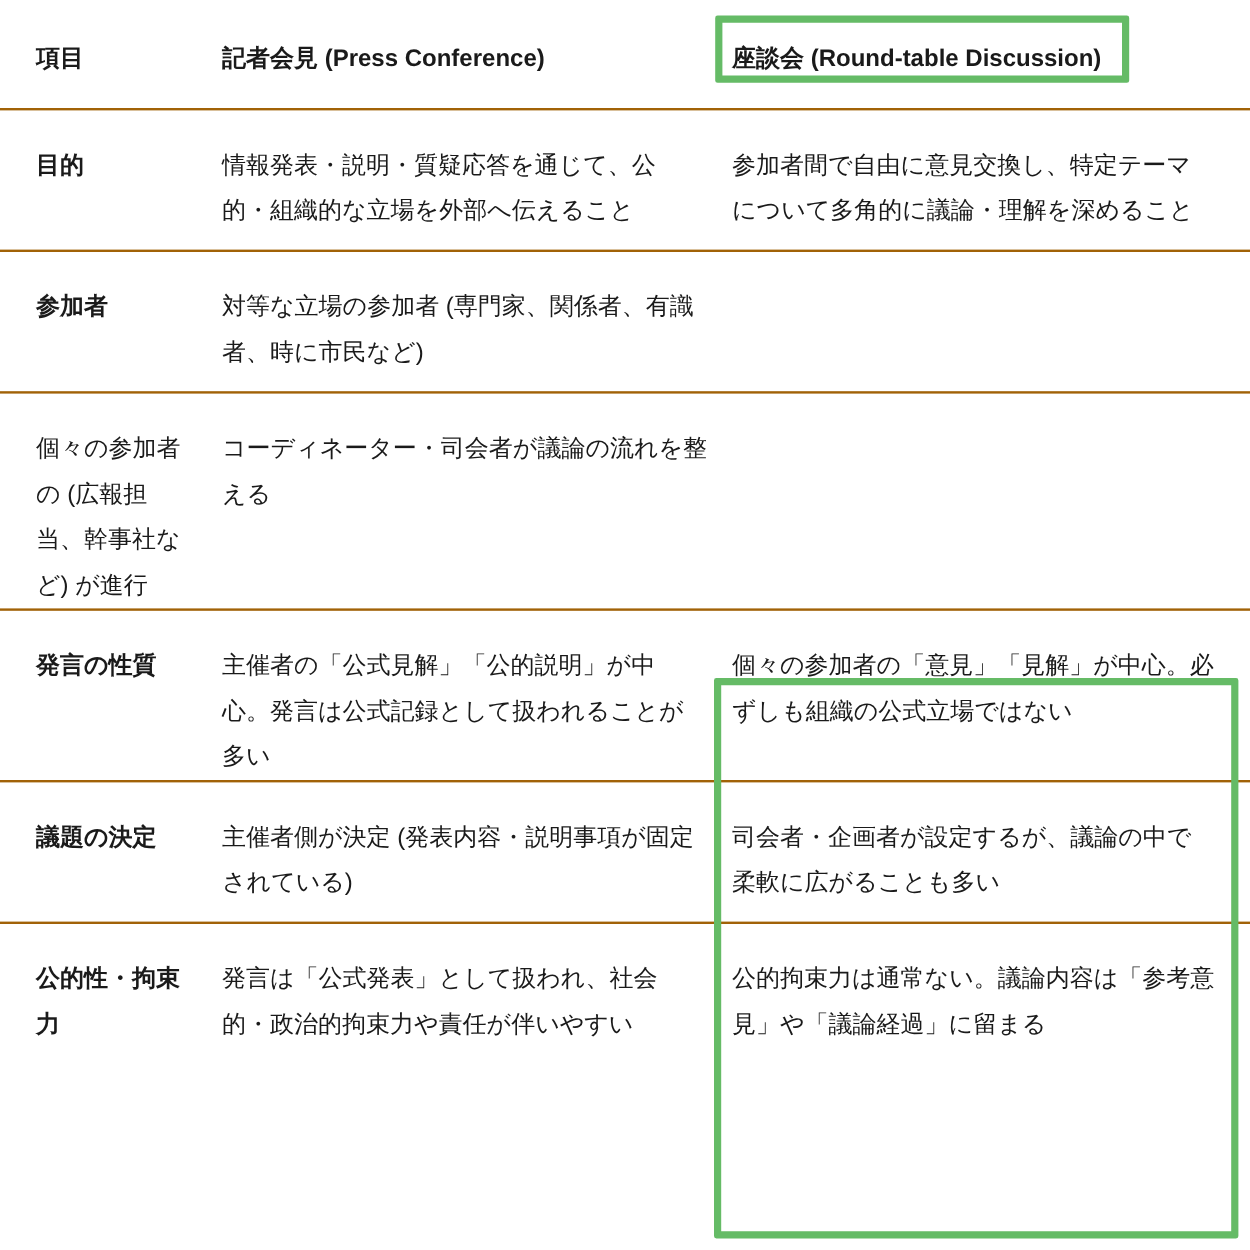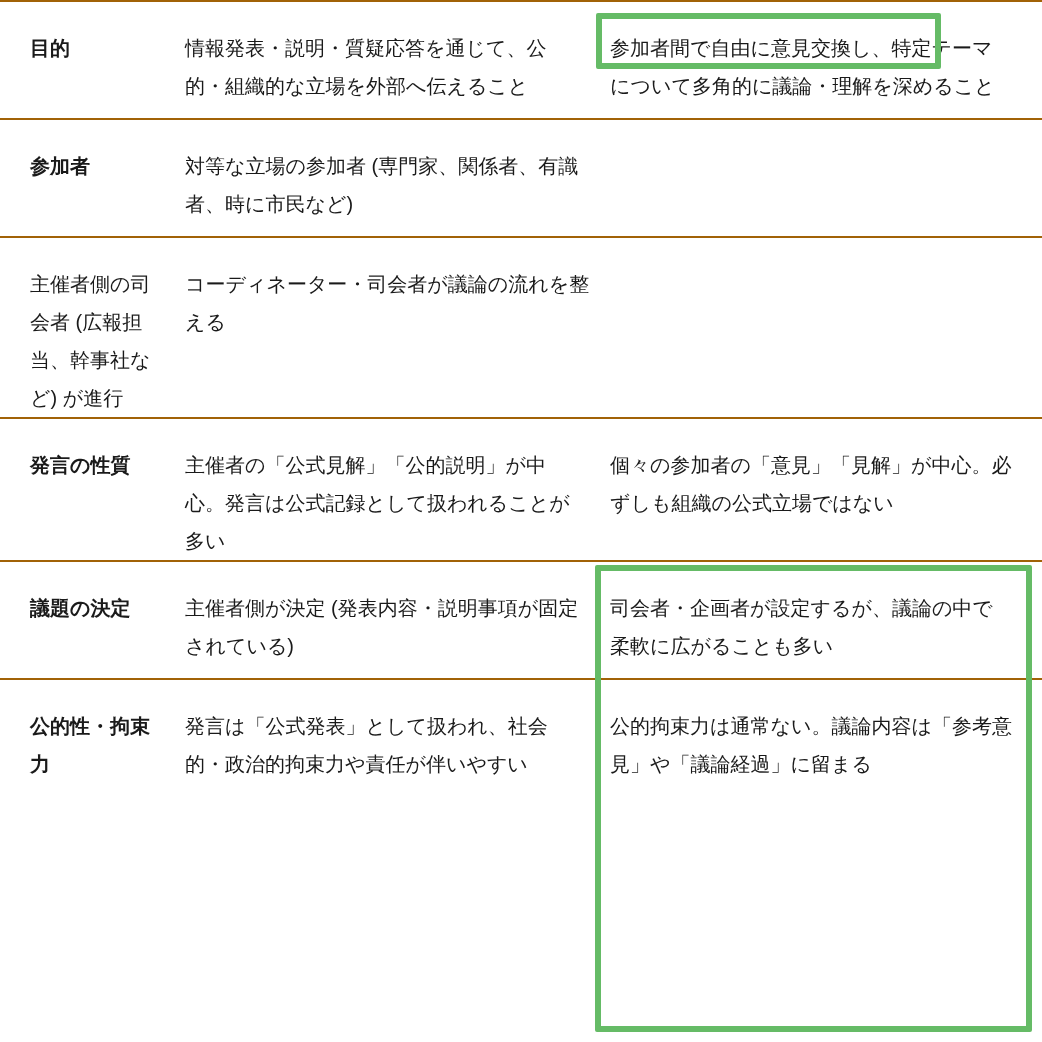--- a/index.html
+++ b/index.html
@@ -59,35 +59,40 @@
     top: 565px;
     width: 437px;
     height: 467px;
   }
 </style>
 </head>
 <body>
 
 <div class="table-wrap">
 
+  <div class="row header">
+    <div class="cell">項目</div>
+    <div class="cell">記者会見 (Press Conference)</div>
+    <div class="cell">座談会 (Round-table Discussion)</div>
+  </div>
 
   <div class="row">
     <div class="cell label">目的</div>
     <div class="cell">情報発表・説明・質疑応答を通じて、公的・組織的な立場を外部へ伝えること</div>
     <div class="cell">参加者間で自由に意見交換し、特定テーマについて多角的に議論・理解を深めること</div>
   </div>
 
   <div class="row">
     <div class="cell label">参加者</div>
     <div class="cell">対等な立場の参加者 (専門家、関係者、有識者、時に市民など)</div>
   </div>
 
 
   <div class="row">
-    <div class="cell">主催者側の司会者 (広報担当、幹事社など) が進行</div>
+    <div class="cell">個々の参加者の (広報担当、幹事社など) が進行</div>
     <div class="cell">コーディネーター・司会者が議論の流れを整える</div>
   </div>
 
   <div class="row">
     <div class="cell label">発言の性質</div>
     <div class="cell">主催者の「公式見解」「公的説明」が中心。発言は公式記録として扱われることが多い</div>
     <div class="cell">個々の参加者の「意見」「見解」が中心。必ずしも組織の公式立場ではない</div>
   </div>
 
   <div class="row">

